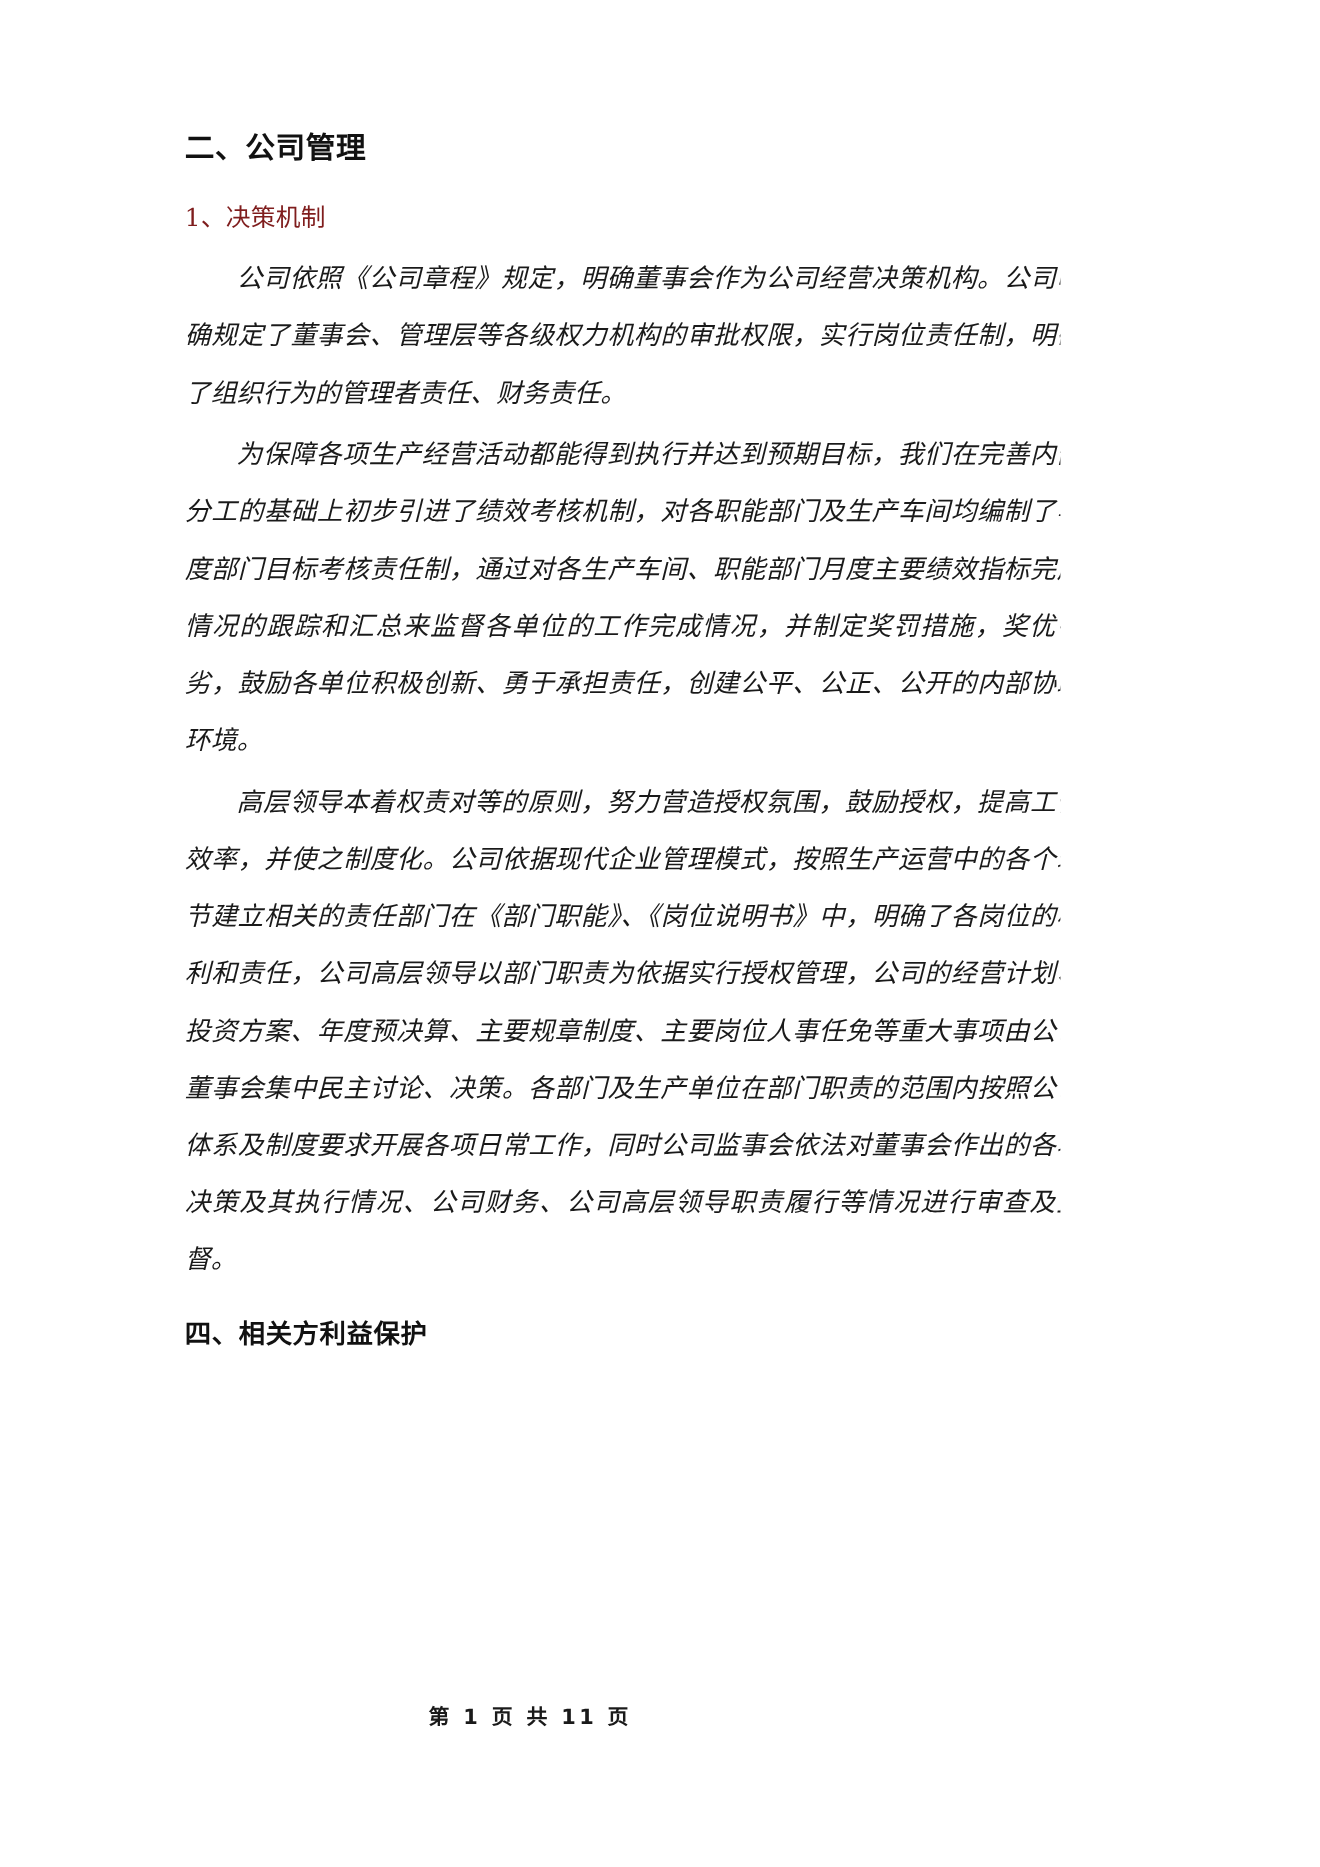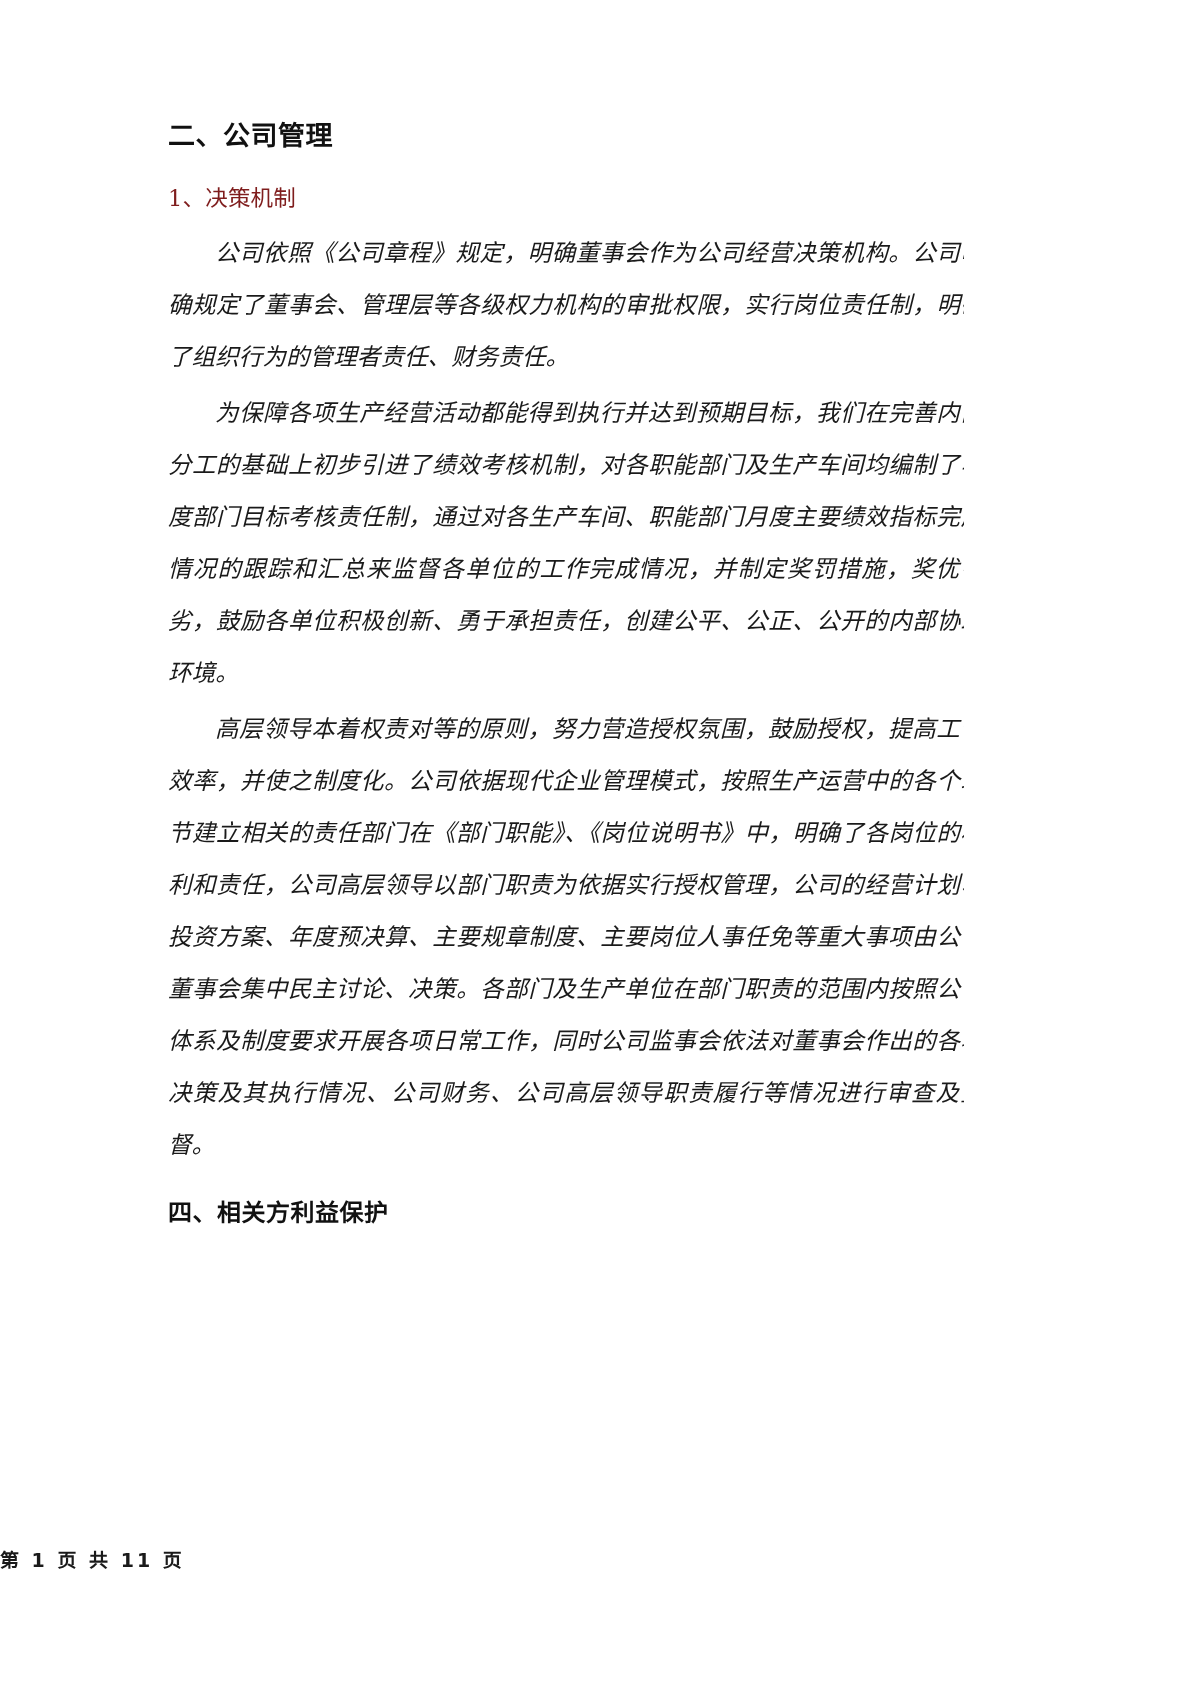--- a/index.html
+++ b/index.html
@@ -69,21 +69,21 @@
   .para.tight {
     letter-spacing: -0.1px;
   }
   .para:last-child { margin-bottom: 0; }
   
   .footer {
     position: absolute;
     left: 0;
     right: 0;
     top: 1545px;
-    text-align: left;
+    text-align: center;
     font-family: "DejaVu Sans", "Liberation Sans", sans-serif;
     font-weight: bold;
     font-size: 19px;
     letter-spacing: 3px;
     color: #1a1a1a;
   }
 </style>
 </head>
 <body>
 

